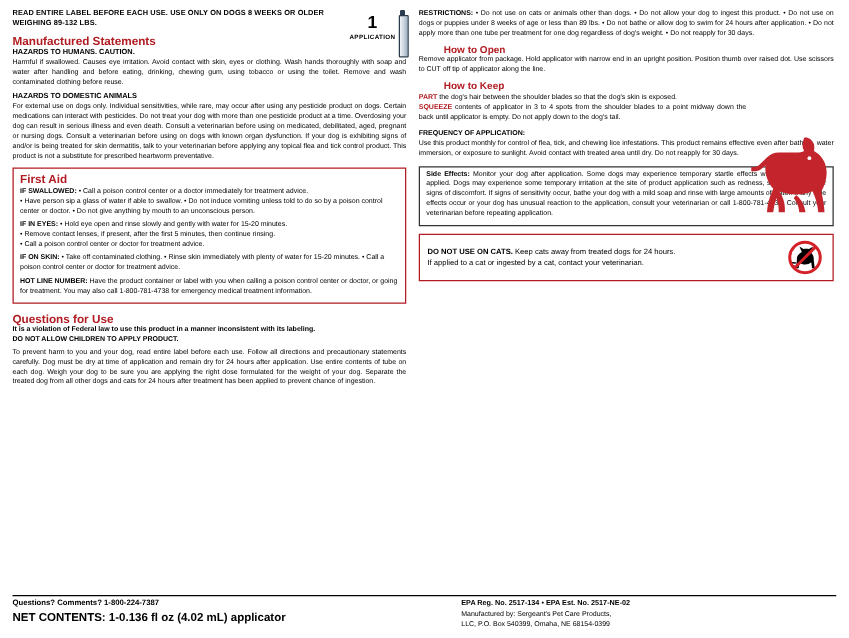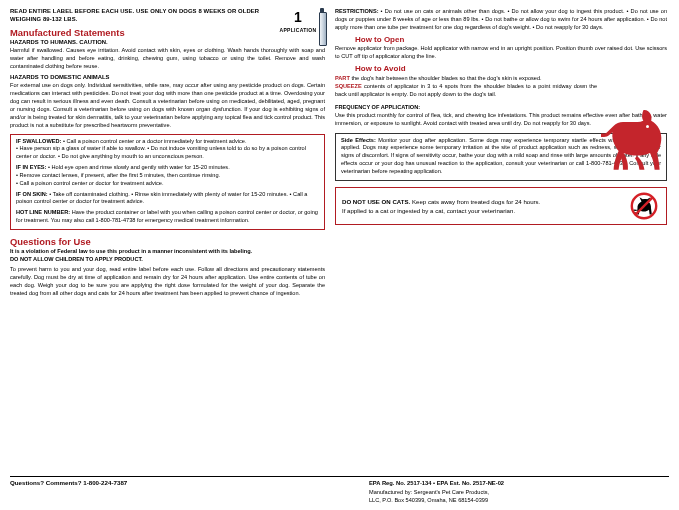--- a/index.html
+++ b/index.html
@@ -254,20 +254,21 @@
         </div>
       </div>
 
       <div class="sub-head" style="margin-top:0;">HAZARDS TO HUMANS. CAUTION.</div>
       <div class="body-txt">Harmful if swallowed. Causes eye irritation. Avoid contact with skin, eyes or clothing. Wash hands thoroughly with soap and water after handling and before eating, drinking, chewing gum, using tobacco or using the toilet. Remove and wash contaminated clothing before reuse.</div>
 
       <div class="sub-head">HAZARDS TO DOMESTIC ANIMALS</div>
       <div class="body-txt">For external use on dogs only. Individual sensitivities, while rare, may occur after using any pesticide product on dogs. Certain medications can interact with pesticides. Do not treat your dog with more than one pesticide product at a time. Overdosing your dog can result in serious illness and even death. Consult a veterinarian before using on medicated, debilitated, aged, pregnant or nursing dogs. Consult a veterinarian before using on dogs with known organ dysfunction. If your dog is exhibiting signs of and/or is being treated for skin dermatitis, talk to your veterinarian before applying any topical flea and tick control product. This product is not a substitute for prescribed heartworm preventative.</div>
 
       <div class="box">
+        <div class="box-title">First Aid</div>
 
         <div class="tight">
           <span class="inline-bold">IF SWALLOWED:</span>
           <span>• Call a poison control center or a doctor immediately for treatment advice.</span>
           <span class="bullet-line">• Have person sip a glass of water if able to swallow.  • Do not induce vomiting unless told to do so by a poison control center or doctor.  • Do not give anything by mouth to an unconscious person.</span>
         </div>
         <div class="gap3"></div>
 
         <div class="tight">
           <span class="inline-bold">IF IN EYES:</span>
@@ -299,21 +300,21 @@
     <div class="col-right">
 
       <div class="body-txt">
         <span class="inline-bold">RESTRICTIONS:</span>
         <span>• Do not use on cats or animals other than dogs.  • Do not allow your dog to ingest this product.  • Do not use on dogs or puppies under 8 weeks of age or less than 89 lbs.  • Do not bathe or allow dog to swim for 24 hours after application.  • Do not apply more than one tube per treatment for one dog regardless of dog's weight.  • Do not reapply for 30 days.</span>
       </div>
 
       <div class="sec-head-md">How to Open</div>
       <div class="body-txt">Remove applicator from package. Hold applicator with narrow end in an upright position. Position thumb over raised dot. Use scissors to CUT off tip of applicator along the line.</div>
 
-      <div class="sec-head-md">How to Avoid</div>
+      <div class="sec-head-md">How to Keep</div>
       <div class="body-txt" style="padding-right:70px;">
         <span class="inline-bold-red">PART</span>
         <span>the dog's hair between the shoulder blades so that the dog's skin is exposed.</span>
         <br>
         <span class="inline-bold-red">SQUEEZE</span>
         <span>contents of applicator in 3 to 4 spots from the shoulder blades to a point midway down the back until applicator is empty. Do not apply down to the dog's tail.</span>
       </div>
 
       <div class="body-txt" style="margin-top:5px;">
         <span class="inline-bold">FREQUENCY OF APPLICATION:</span>
@@ -360,20 +361,21 @@
       </g>
       <circle cx="48.5" cy="18.5" r="1.5" fill="#ffffff"></circle>
     </svg>
   </div>
 
   <div class="footer">
     <div class="footer-rule"></div>
     <div class="footer-row">
       <div class="footer-left">
         <div class="footer-q">Questions? Comments? 1-800-224-7387</div>
+        <div class="footer-net">NET CONTENTS: 1-0.136 fl oz (4.02 mL) applicator</div>
       </div>
       <div class="footer-right">
         <div class="footer-epa">EPA Reg. No. 2517-134 • EPA Est. No. 2517-NE-02</div>
         <div>Manufactured by: Sergeant's Pet Care Products,</div>
         <div>LLC, P.O. Box 540399, Omaha, NE 68154-0399</div>
       </div>
     </div>
   </div>
 
 </div>

